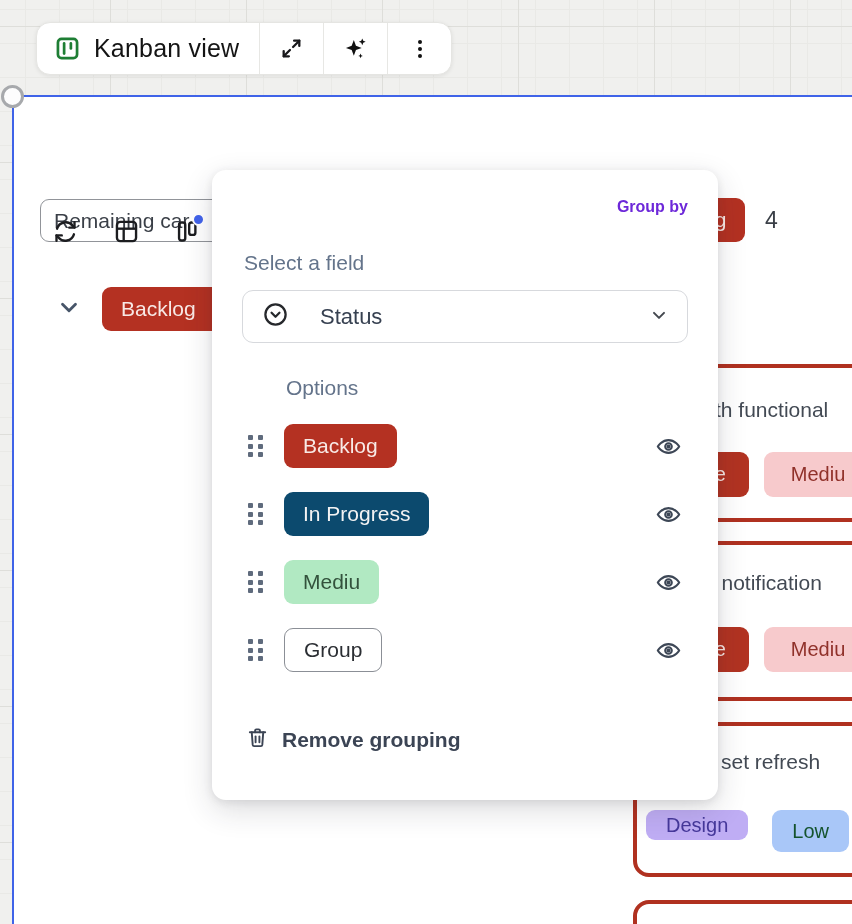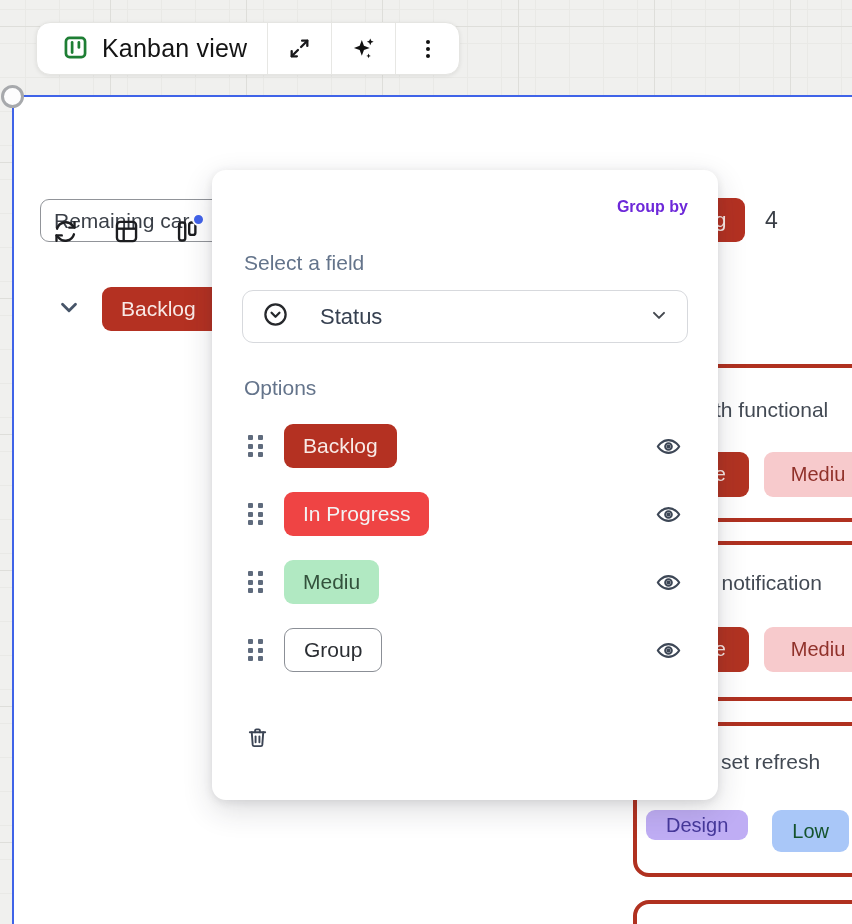--- a/index.html
+++ b/index.html
@@ -31,21 +31,21 @@
     border-radius:50%; background:#fdfdfd; border:3.5px solid #a7a9ac; z-index:40;
   }
 
   
   .pill {
     position:absolute; left:36px; top:22px; height:53px; z-index:30;
     background:#fff; border:1px solid #e5e5e2; border-radius:14px;
     box-shadow:0 1px 4px rgba(0,0,0,.08);
     display:flex; align-items:center;
   }
-  .pill-main { display:flex; gap:13px; padding:0 20px 0 25px; }
+  .pill-main { display:flex; align-items:center; gap:13px; padding:0 20px 0 17px; }
   .pill-title { font-size:25px; color:#141414; font-weight:500; letter-spacing:.2px; }
   .pill-btn {
     width:64px; align-self:stretch; display:flex; align-items:center; justify-content:center;
     border-left:1px solid #e7e7e4; cursor:pointer;
   }
   .pill svg { display:block; }
 
   
   .wtoolbar { position:absolute; left:21px; top:103px; display:flex; z-index:5; }
   .tbtn {
@@ -310,21 +310,21 @@
       </svg>
     </span>
     <span class="fs-text">Status</span>
     <span>
       <svg width="20" height="20" viewBox="0 0 24 24" fill="none" stroke="#43484f" stroke-width="2.4" stroke-linecap="round" stroke-linejoin="round">
         <polyline points="6 9.5 12 15.5 18 9.5"></polyline>
       </svg>
     </span>
   </div>
 
-  <div class="popup-label" style="margin-top:33px;">Options</div>
+  <div class="popup-label" style="margin-top:33px;margin-left:42px;">Options</div>
 
   <div class="opt-row">
     <span class="drag-handle">
         <i></i>
         <i></i>
         <i></i>
         <i></i>
         <i></i>
         <i></i>
       </span>
@@ -340,21 +340,21 @@
 
   <div class="opt-row">
     <span class="drag-handle">
         <i></i>
         <i></i>
         <i></i>
         <i></i>
         <i></i>
         <i></i>
       </span>
-    <span class="obadge" style="background:#ef4444;color:#f3f3f3;">In Progress</span>
+    <span class="obadge" style="background:#0c4a6e;color:#f3f3f3;">In Progress</span>
     <span class="opt-eye">
       <svg width="27" height="27" viewBox="0 0 24 24" fill="none" stroke="#3d4756" stroke-width="1.9" stroke-linecap="round" stroke-linejoin="round">
         <path d="M2.5 12s3.5-5.7 9.5-5.7S21.5 12 21.5 12 18 17.7 12 17.7 2.5 12 2.5 12z"></path>
           <circle cx="12" cy="12" r="2.9"></circle>
           <circle cx="12" cy="12" r="0.8" fill="#3d4756"></circle>
       </svg>
     </span>
   </div>
 
   <div class="opt-row">
@@ -398,16 +398,17 @@
   <div class="remove-row">
     <span>
       <svg width="23" height="23" viewBox="0 0 24 24" fill="none" stroke="#3b4454" stroke-width="2" stroke-linecap="round" stroke-linejoin="round">
         <path d="M4 6.5h16"></path>
           <path d="M9.5 6.5V4.8a1.3 1.3 0 0 1 1.3-1.3h2.4a1.3 1.3 0 0 1 1.3 1.3v1.7"></path>
         <path d="M6 6.5l1 13.2a1.5 1.5 0 0 0 1.5 1.3h7a1.5 1.5 0 0 0 1.5-1.3l1-13.2"></path>
         <path d="M10 11v6"></path>
           <path d="M14 11v6"></path>
       </svg>
     </span>
+    <span class="remove-label">Remove grouping</span>
   </div>
 </div>
 
 <div class="sel-handle"></div>
 
 </body></html>

